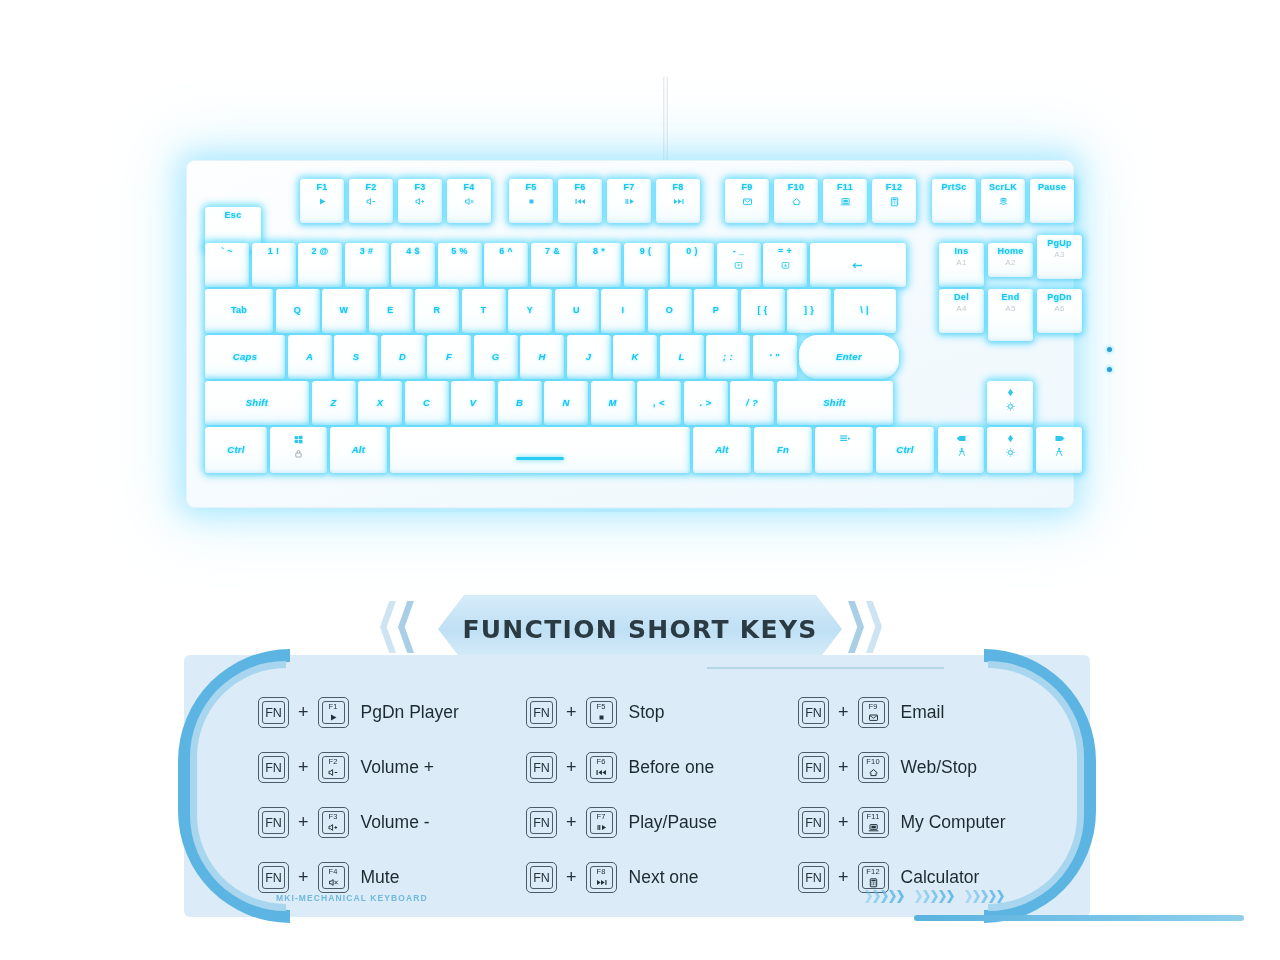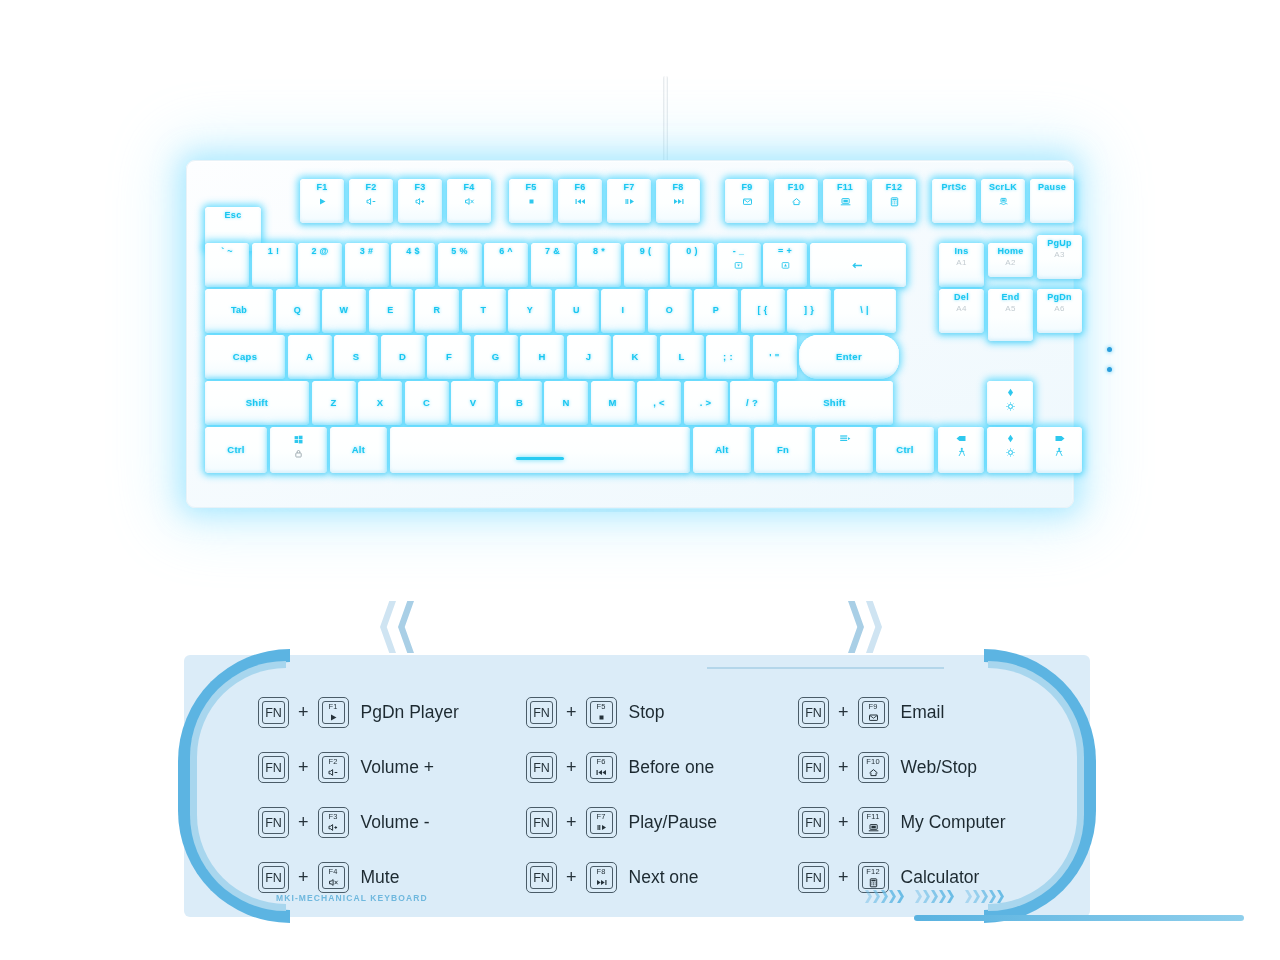--- a/index.html
+++ b/index.html
@@ -38,21 +38,21 @@
                inset 0 1px 0 rgba(255,255,255,1),
                inset 0 -2px 3px rgba(198,234,248,.55);
     color:#19c6f0;
     font-size:9px; font-weight:bold;
     letter-spacing:.3px;
     display:flex; align-items:center; justify-content:center;
     text-shadow:0 0 3px rgba(60,210,250,.75);
     overflow:hidden;
   }
   .key .kl { line-height:1.05; text-align:center; }
-  .key.big { font-size:9.5px; }
+  .key.big { font-size:9.5px;font-style:italic; }
   .key.two { flex-direction:column; justify-content:flex-start; padding-top:4px; gap:2px; }
   .key.two .sub { font-size:8px; opacity:.85; font-weight:normal; }
   .key .gray { color:#b9c3c9; font-weight:normal; font-size:10px; text-shadow:none; }
   .key svg { display:block; }
 
   
   .logoplate {
     position:absolute;
     background:linear-gradient(180deg,#ffffff,#f4fbfe);
     border-radius:4px;
@@ -617,20 +617,23 @@
 <div class="reflection">
   <div class="refl-line"></div>
 
 </div>
 
 <div class="banner-wrap">
   <div class="chevgrp" style="left:0">
     <div class="cv d1"></div>
       <div class="cv d2"></div>
   </div>
+  <div class="banner">
+    <span>FUNCTION SHORT KEYS</span>
+  </div>
   <div class="chevgrp" style="left:468px">
     <div class="cv r d2"></div>
       <div class="cv r d1"></div>
   </div>
 </div>
 
 <div class="panel">
   <div class="arc left"></div>
   <div class="arc2 left"></div>
   <div class="arc right"></div>

